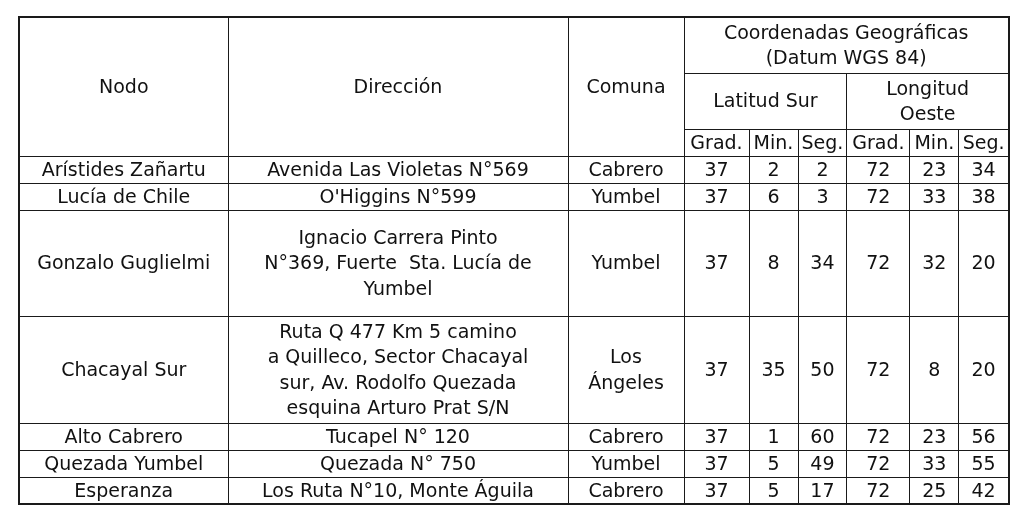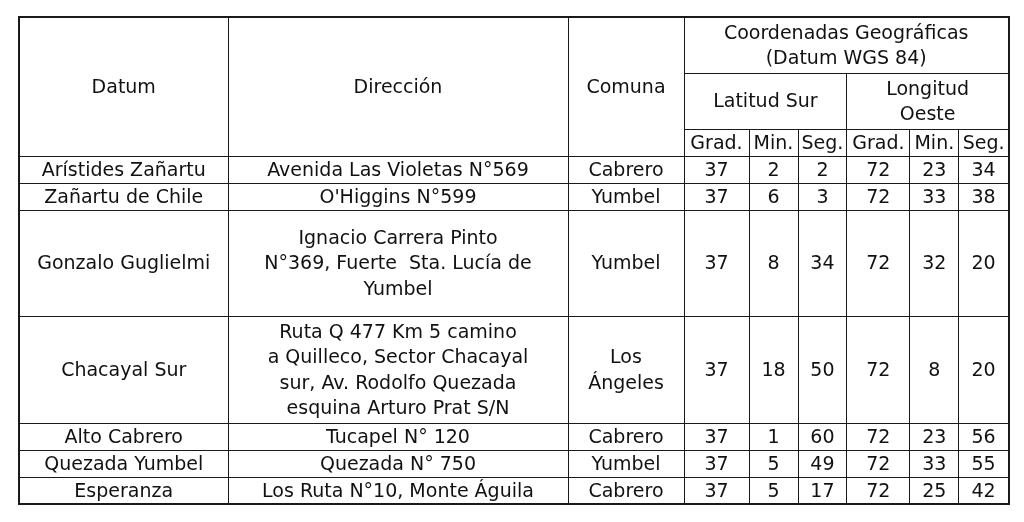--- a/index.html
+++ b/index.html
@@ -68,21 +68,21 @@
         <col class="c-comuna">
       <col class="c-latg">
         <col class="c-latm">
         <col class="c-lats">
       <col class="c-long">
         <col class="c-lonm">
         <col class="c-lons">
     </colgroup>
     <thead>
       <tr class="hr-group">
-        <th rowspan="3">Datum</th>
+        <th rowspan="3">Nodo</th>
         <th rowspan="3">Dirección</th>
         <th rowspan="3">Comuna</th>
         <th colspan="6">Coordenadas Geográficas
 (Datum WGS 84)</th>
       </tr>
       <tr class="hr-sub">
         <th colspan="3">Latitud Sur</th>
         <th colspan="3">Longitud
 Oeste</th>
       </tr>
@@ -101,21 +101,21 @@
         <td>Avenida Las Violetas N°569</td>
         <td>Cabrero</td>
         <td>37</td>
         <td>2</td>
         <td>2</td>
         <td>72</td>
         <td>23</td>
         <td>34</td>
       </tr>
       <tr class="r-sm">
-        <td>Zañartu de Chile</td>
+        <td>Lucía de Chile</td>
         <td>O'Higgins N°599</td>
         <td>Yumbel</td>
         <td>37</td>
         <td>6</td>
         <td>3</td>
         <td>72</td>
         <td>33</td>
         <td>38</td>
       </tr>
       <tr class="r-tall1">
@@ -133,21 +133,21 @@
       </tr>
       <tr class="r-tall2">
         <td>Chacayal Sur</td>
         <td>Ruta Q 477 Km 5 camino
 a Quilleco, Sector Chacayal
 sur, Av. Rodolfo Quezada
 esquina Arturo Prat S/N</td>
         <td>Los
 Ángeles</td>
         <td>37</td>
-        <td>18</td>
+        <td>35</td>
         <td>50</td>
         <td>72</td>
         <td>8</td>
         <td>20</td>
       </tr>
       <tr class="r-sm">
         <td>Alto Cabrero</td>
         <td>Tucapel N° 120</td>
         <td>Cabrero</td>
         <td>37</td>

